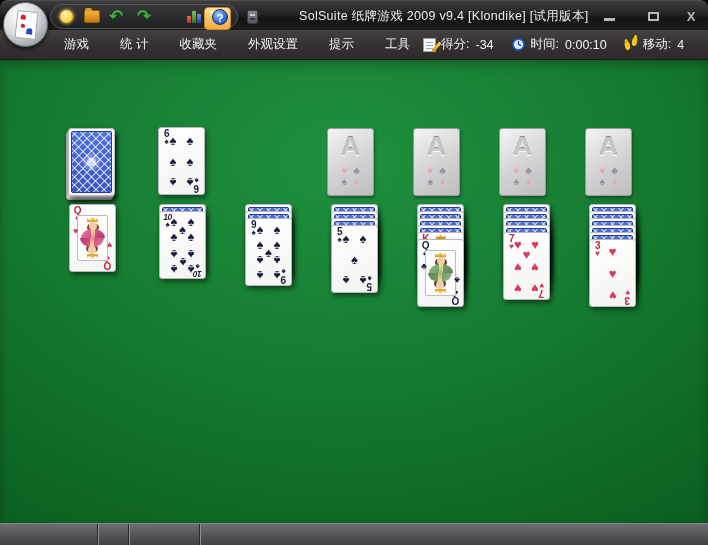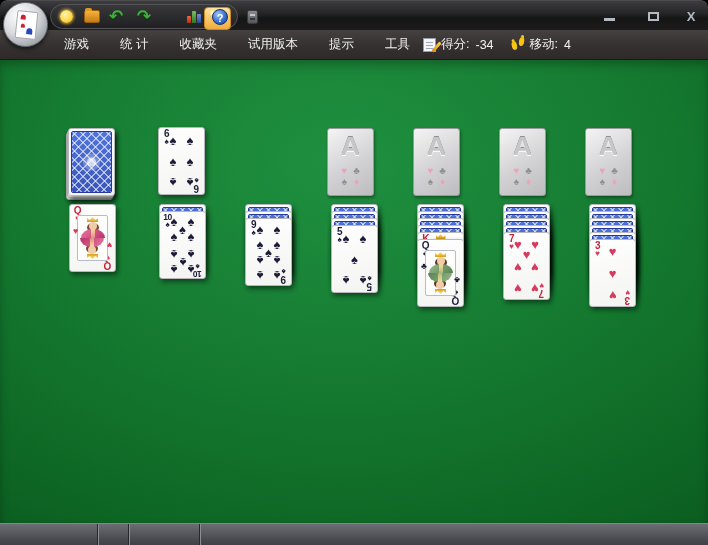--- a/index.html
+++ b/index.html
@@ -168,20 +168,21 @@
             <i></i>
             <i></i>
             <i></i>
           </span>
         </div>
       <div class="tbtn" style="left:157px">
           <span class="help">?</span>
         </div>
     </div>
     <div class="handle"></div>
+    <div class="title-text">SolSuite  纸牌游戏 2009 v9.4  [Klondike]  [试用版本]</div>
     <div class="win-controls">
       <div class="wc wc-min">
           <i></i>
         </div>
       <div class="wc wc-max">
           <i></i>
         </div>
       <div class="wc wc-close">X</div>
     </div>
   </div>
@@ -191,27 +192,37 @@
       <i class="logo-pip-r"></i>
         <i class="logo-pip-b"></i>
         <i class="logo-pip-r2"></i>
     </div>
   </div>
 
   <div class="menubar">
     <span class="menu-item">游戏</span>
     <span class="menu-item">统 计</span>
     <span class="menu-item">收藏夹</span>
-    <span class="menu-item">试用版本</span>
+    <span class="menu-item">外观设置</span>
     <span class="menu-item">提示</span>
     <span class="menu-item">工具</span>
     <span class="hud">
       <span class="note-icon"></span>
       <span class="lbl">得分:</span>
       <span class="val">-34</span>
+    </span>
+    <span class="hud gap">
+      <svg width="15" height="15" viewBox="0 0 15 15">
+        <circle cx="7.5" cy="7.5" r="6.6" fill="#2a5cb0" stroke="#143a78" stroke-width="1"></circle>
+        <circle cx="7.5" cy="7.5" r="4.6" fill="#dce9fa"></circle>
+        <line x1="7.5" y1="7.5" x2="7.5" y2="4.3" stroke="#1a2a4a" stroke-width="1.2"></line>
+        <line x1="7.5" y1="7.5" x2="10" y2="8.6" stroke="#1a2a4a" stroke-width="1.2"></line>
+      </svg>
+      <span class="lbl">时间:</span>
+      <span class="val">0:00:10</span>
     </span>
     <span class="hud gap">
       <span class="feet">
           <i></i>
           <i></i>
         </span>
       <span class="lbl">移动:</span>
       <span class="val">4</span>
     </span>
   </div>
@@ -302,21 +313,21 @@
               <div class="dress"></div>
             </div>
           </div>
         </div>
         <span class="sidepip tl" style="color: rgb(216, 58, 94);">♥</span>
         <span class="sidepip br" style="color: rgb(216, 58, 94);">♥</span>
       </div>
       <div class="card" style="left: 159px; top: 144px;">
         <div class="back-inner"></div>
       </div>
-      <div class="card" style="left: 159px; top: 151px;">
+      <div class="card" style="left: 159px; top: 151px; font-style: italic;">
         <div class="corner tl">
           <span class="r" style="color: rgb(28, 28, 56); font-size: 8.5px;">10</span>
           <span class="s" style="color: rgb(28, 28, 56);">♠</span>
         </div>
         <div class="corner br">
           <span class="r" style="color: rgb(28, 28, 56); font-size: 8.5px;">10</span>
           <span class="s" style="color: rgb(28, 28, 56);">♠</span>
         </div>
         <span class="pip" style="left: 31%; top: 14%; color: rgb(28, 28, 56);">♠</span>
         <span class="pip" style="left: 69%; top: 14%; color: rgb(28, 28, 56);">♠</span>

